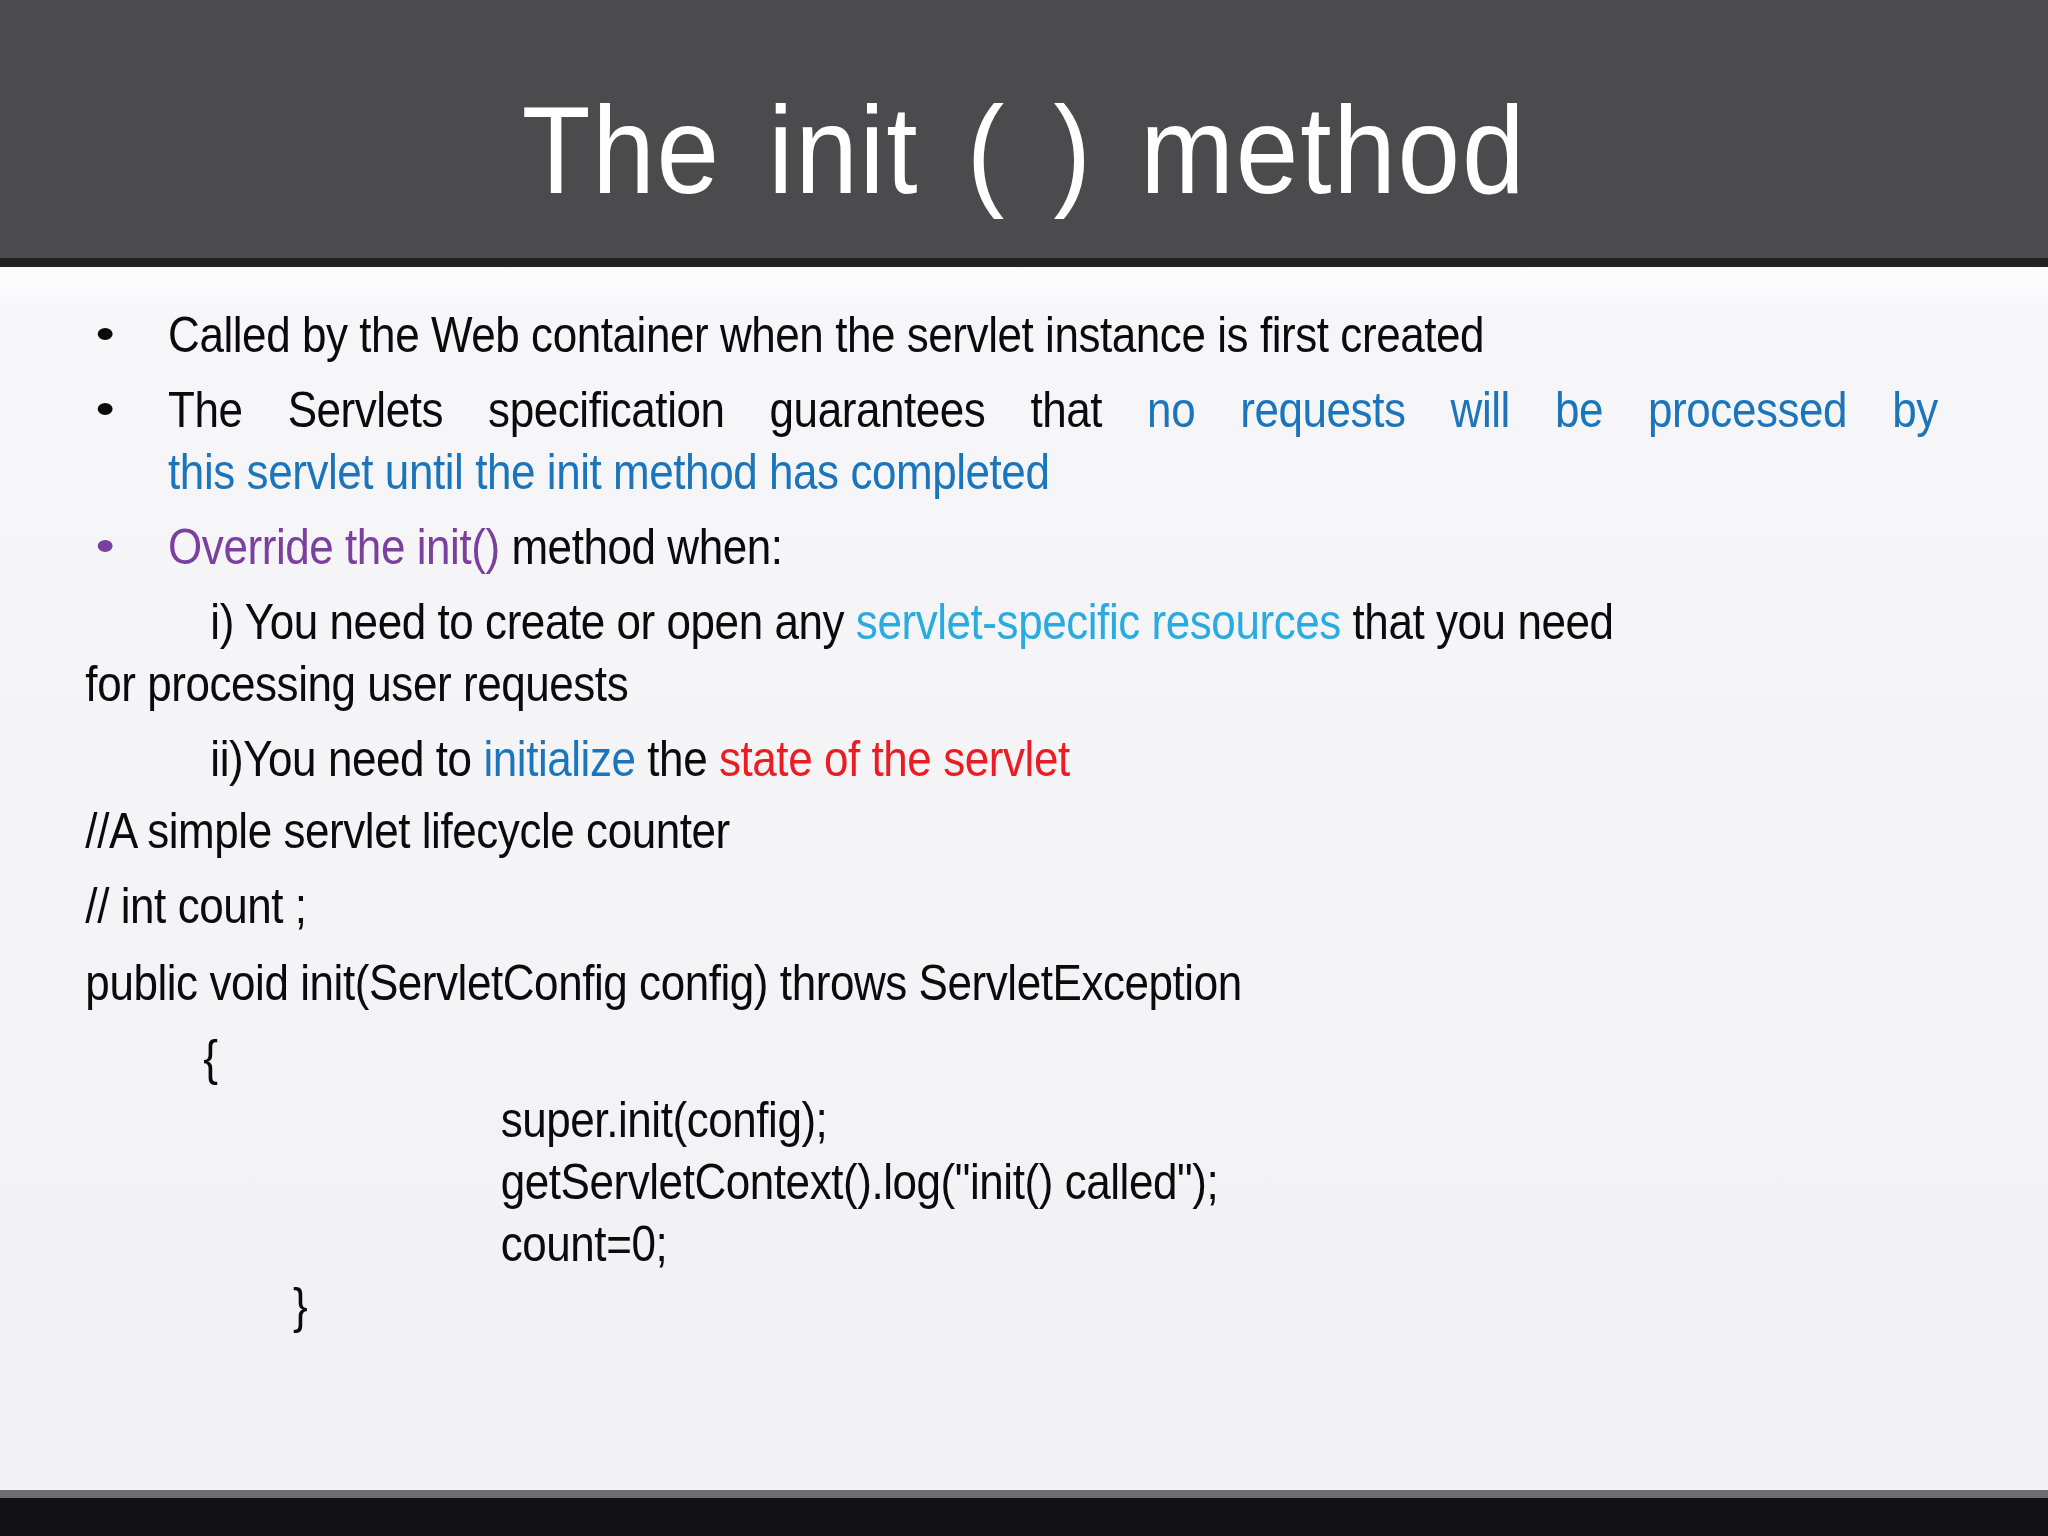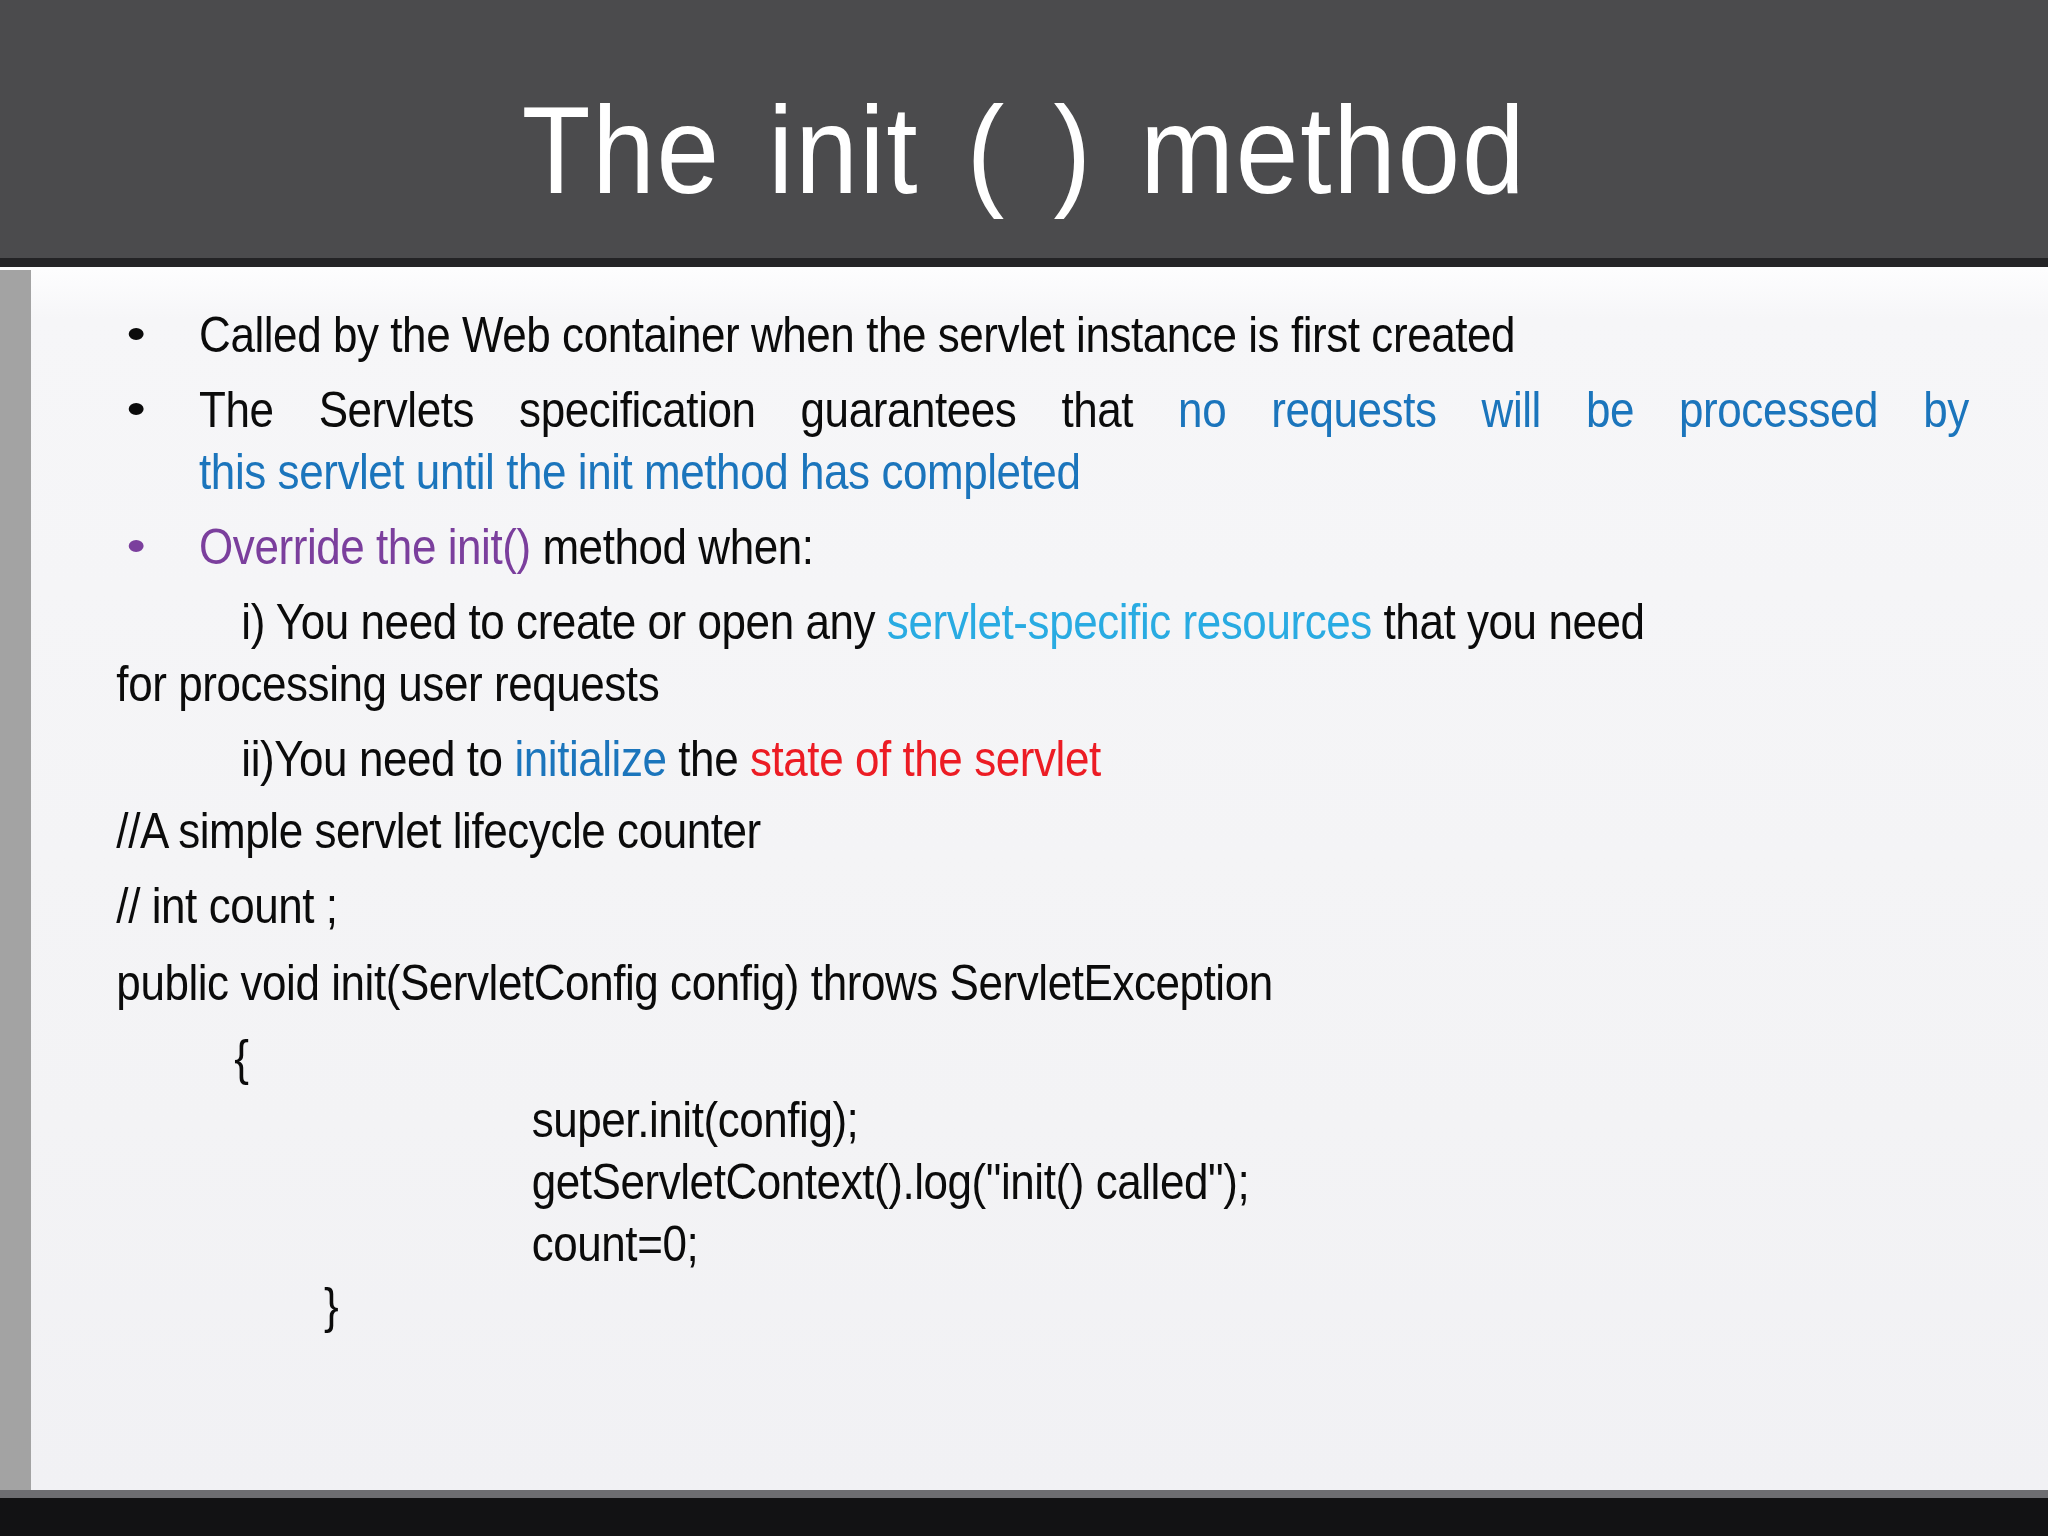--- a/index.html
+++ b/index.html
@@ -43,21 +43,20 @@
     background: #232325;
     border-bottom: 3px solid #fbfbfc;
   }
   
   .content {
     box-sizing: border-box;
     height: 1220px;
     overflow: hidden;
     background: linear-gradient(180deg, #fdfdfe 0%, #f6f6f8 4%, #f3f3f5 70%, #f1f1f4 100%);
     padding-top: 34px;
-    margin-left: 31px;
   }
   .squeeze {
     width: 2327px;
     transform: scaleX(0.88);
     transform-origin: 0 0;
     box-sizing: border-box;
     padding-left: 97px;
     padding-right: 125px;
   }
   .para {

